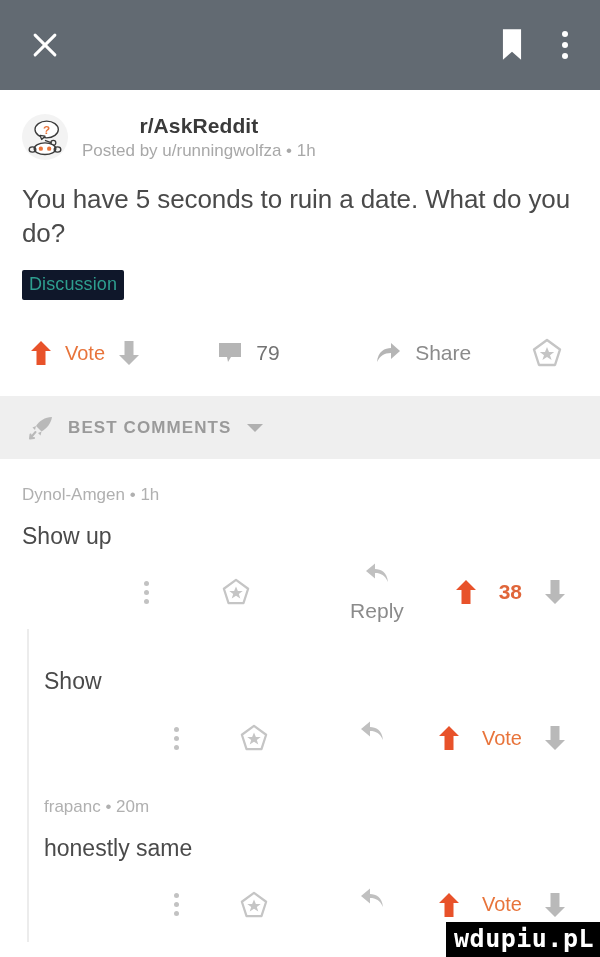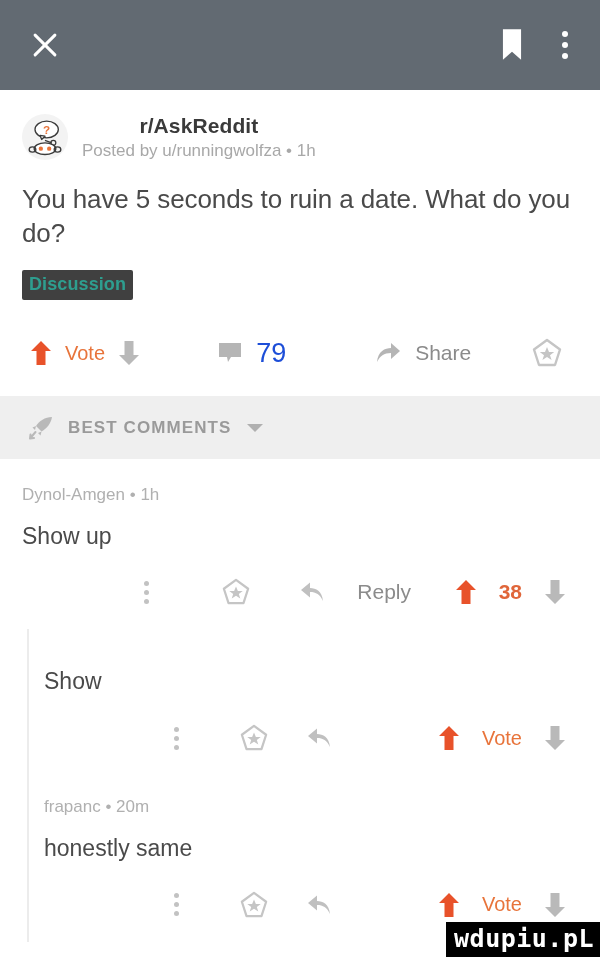--- a/index.html
+++ b/index.html
@@ -87,24 +87,24 @@
     margin-top: 20px;
     font-size: 26px;
     line-height: 1.32;
     color: #4a4a4a;
     letter-spacing: -0.1px;
   }
 
   .flair-row { margin-top: 20px; }
   .flair {
     display: inline-block;
-    background: #404040;
+    background: #0f172a;
     color: #2e9e8f;
     font-size: 18px;
-    font-weight: bold;
+    font-weight: normal;
     padding: 4px 7px 5px 7px;
     border-radius: 2px;
     letter-spacing: 0.1px;
   }
 
   
   .post-actions {
     display: flex;
     align-items: center;
     height: 86px;
@@ -119,21 +119,21 @@
   .pa-label-orange {
     font-size: 20px;
     color: #e8743b;
     font-weight: normal;
   }
   .pa-comments {
     display: flex; align-items: center; gap: 14px;
     width: 160px;
   }
   .pa-count {
-    font-size: 27px; color: #1d4ed8;
+    font-size: 21px; color: #737373;
   }
   .pa-share {
     display: flex; align-items: center; gap: 14px;
     width: 160px;
   }
   .pa-label-gray { font-size: 21px; color: #8b8b8b; }
   .pa-award { margin-left: auto; padding-right: 8px; }
 
   
   .sortbar {
@@ -190,22 +190,23 @@
   .c-actions.d0 { padding-left: 122px; }
   .c-actions.d1 { padding-left: 130px; }
 
   .ca-slot {
     width: 80px;
     display: flex;
     align-items: center;
     justify-content: flex-start;
   }
   .ca-reply {
-    display: flex; align-items: center; gap: 32px;
+    display: flex; align-items: center; gap: 14px;
     width: 160px;
+    flex-direction: column;
   }
   .ca-reply-label { font-size: 21px; color: #8b8b8b; }
   .ca-vote {
     display: flex; align-items: center; gap: 22px;
     margin-left: auto;
     padding-right: 12px;
   }
   .ca-score { font-size: 21px; color: #e0663a; font-weight: bold; }
   .ca-vote-label { font-size: 20px; color: #e8743b; }
 

